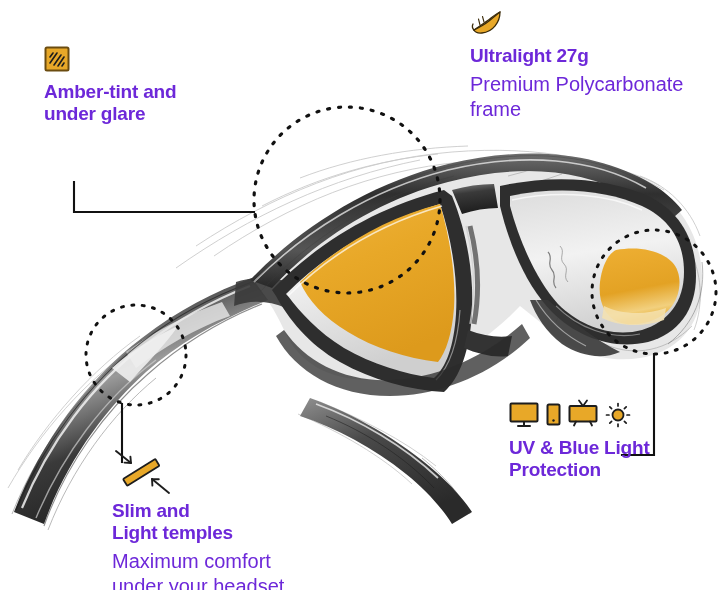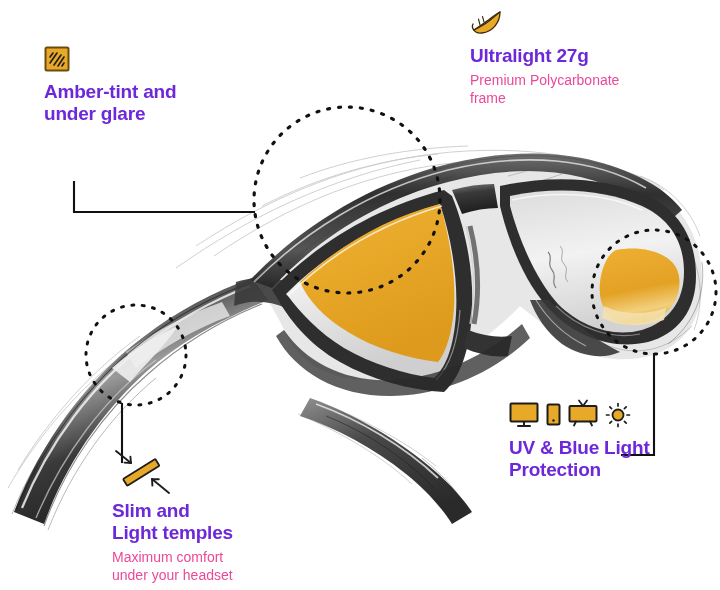--- a/index.html
+++ b/index.html
@@ -36,24 +36,24 @@
   .callout .heading {
     font-size: 19px;
     font-weight: bold;
     line-height: 1.16;
     color: #6d28d9;
     letter-spacing: -0.2px;
     margin: 0;
     white-space: pre-line;
   }
   .callout .sub {
-    font-size: 14px;
+    font-size: 20px;
     font-weight: normal;
     line-height: 1.27;
-    color: #ec4899;
+    color: #6d28d9;
     margin: 5px 0 0 0;
     white-space: pre-line;
   }
   .icon-row {
     display: flex;
     align-items: flex-end;
     gap: 7px;
     margin-bottom: 9px;
     height: 30px;
   }

